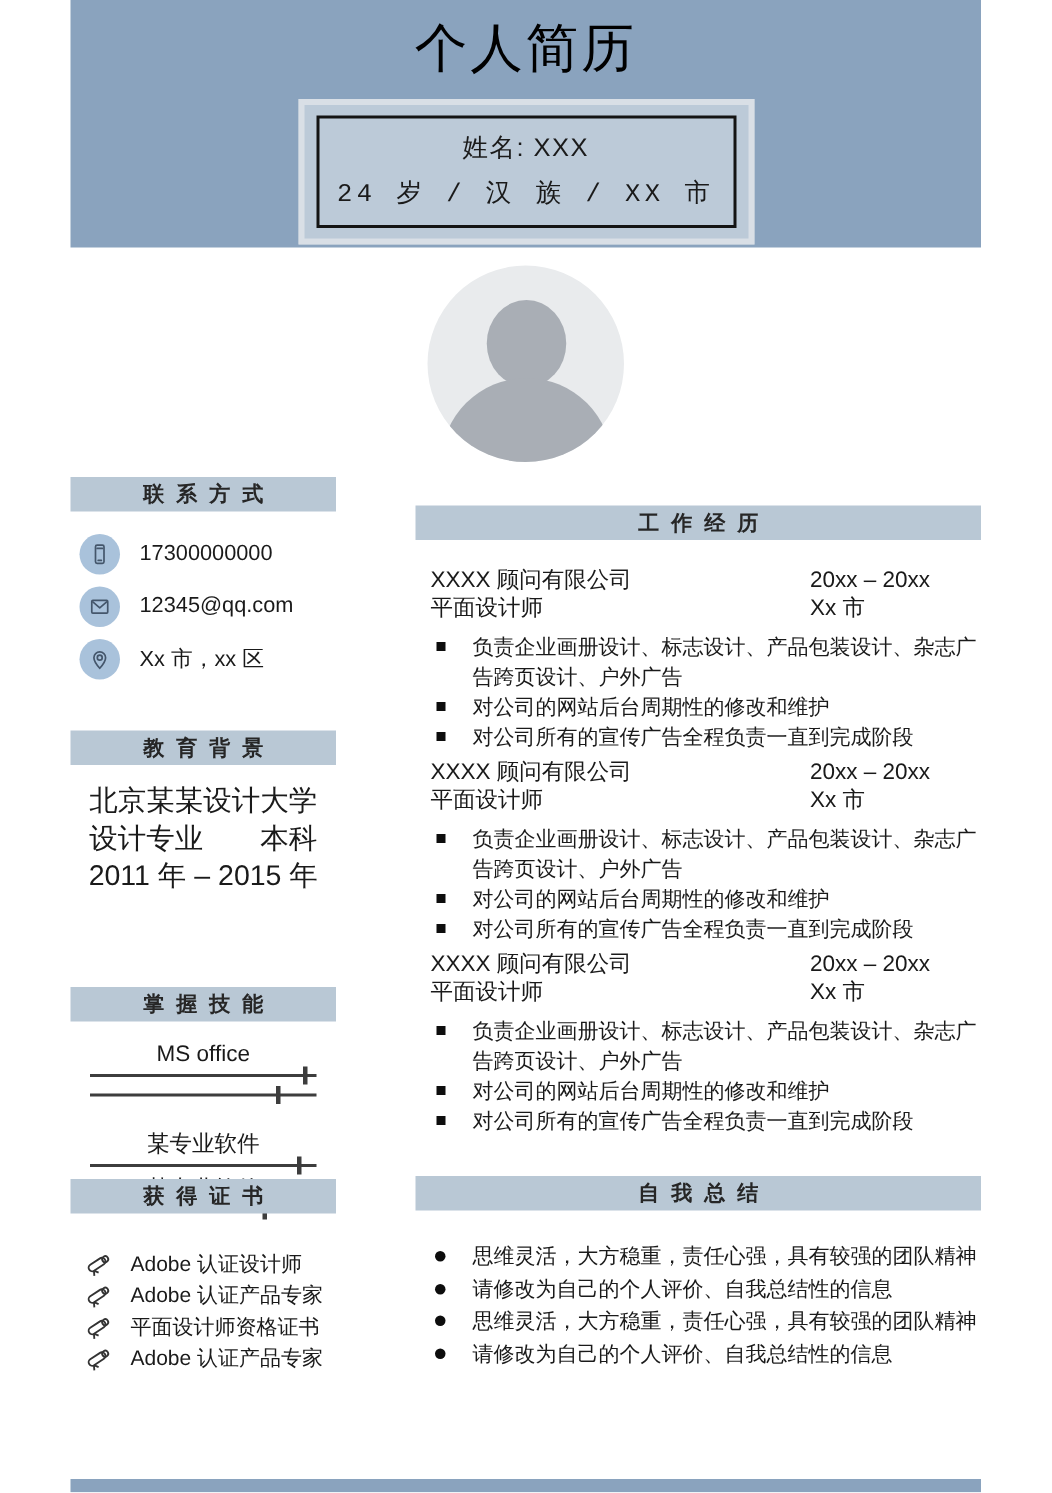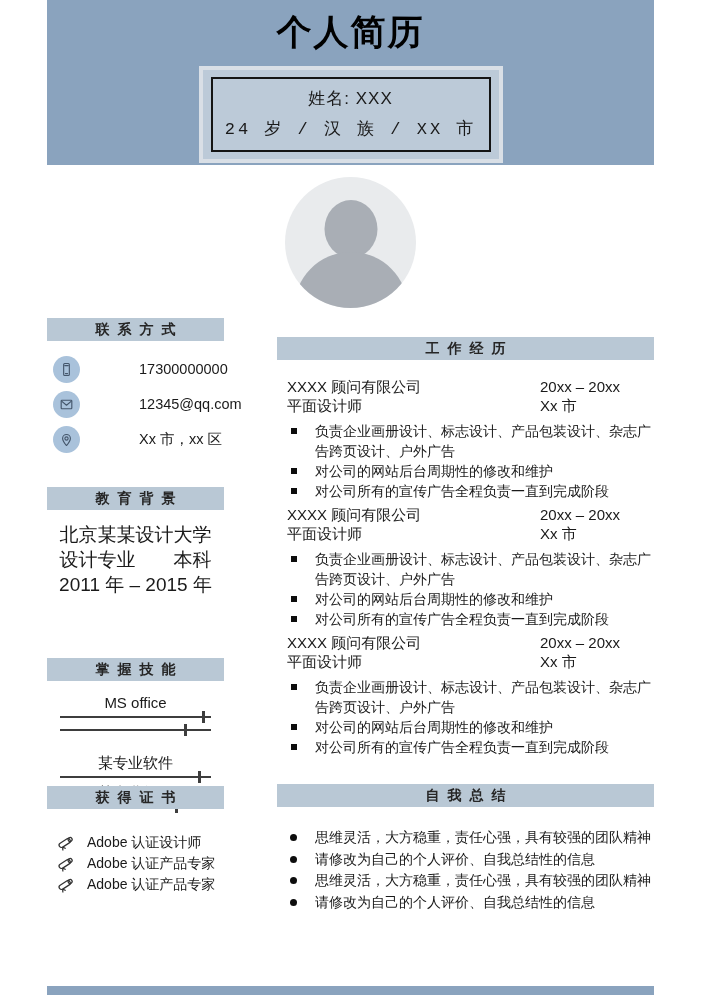--- a/index.html
+++ b/index.html
@@ -5,21 +5,21 @@
   html,body { margin:0; padding:0; background:#ffffff; }
   .page {
     position:relative; width:701px; height:995px; margin:0 auto;
     background:#ffffff; overflow:hidden;
     font-family:"Liberation Sans","DejaVu Sans",sans-serif;
     color:#1a1a1a;
   }
 
   
   .banner { position:absolute; left:47px; top:0; width:607px; height:165px; background:var(--accent,#8aa3be); }
-  .page-title { margin:0; padding-top:9px; text-align:center; font-size:35px; font-weight:700; letter-spacing:2px; color:#000; }
+  .page-title { margin:0; padding-top:9px; text-align:center; font-size:35px; font-weight:400; letter-spacing:2px; color:#000; }
   .name-box-outer { box-sizing:border-box; width:304px; margin:10px auto 0; background:var(--panel,#bccad8); border:4px solid #d9dfe6; padding:7px 8px; }
   .name-box-inner { border:2px solid #141414; text-align:center; padding:8px 2px 10px; }
   .name-line { font-size:17px; letter-spacing:1px; }
   .info-line { font-size:17px; letter-spacing:3px; margin-top:7px;font-family:Liberation Mono, monospace; }
 
   
   .avatar { position:absolute; left:285px; top:177px; width:131px; height:131px; border-radius:50%; background:#e9ebed; overflow:hidden; }
   .avatar-head { position:absolute; left:50%; top:23px; transform:translateX(-50%); width:53px; height:58px; border-radius:50%; background:#a9aeb5; }
   .avatar-body { position:absolute; left:50%; bottom:-12px; transform:translateX(-50%); width:114px; height:68px; border-radius:57px 57px 0 0; background:#a9aeb5; }
 
@@ -30,21 +30,21 @@
 
   #sec-contact { left:47px; top:318px; width:177px; }
   #sec-edu     { left:47px; top:487px; width:177px; }
   #sec-skills  { left:47px; top:610px; width:177px;margin-top:48px; }
   #sec-cert    { left:47px; top:786px; width:177px; }
   #sec-work    { left:277px; top:337px; width:377px; }
   #sec-summary { left:277px; top:784px; width:377px; }
 
   
   .contact-list { margin-top:13px; }
-  .contact-row { display:flex; align-items:center; height:30px; margin-bottom:5px; padding-left:6px;gap:46px; }
+  .contact-row { display:flex; align-items:center; height:30px; margin-bottom:5px; padding-left:6px; }
   .contact-icon { width:27px; height:27px; border-radius:50%; background:var(--iconbg,#a9c2db); display:flex; align-items:center; justify-content:center; margin-right:13px; flex:none; }
   .contact-icon svg { width:17px; height:17px; stroke:#44566b; fill:none; stroke-width:1.6; stroke-linecap:round; stroke-linejoin:round; }
   .contact-text { font-size:14.5px; }
 
   
   .edu-lines { margin-top:12px; text-align:center; font-size:19px; }
   .edu-line { line-height:25px; }
 
   
   .skill-row { height:30px; }
@@ -204,20 +204,30 @@
           <span class="cert-text">Adobe 认证产品专家</span>
         </div>
         <div class="cert-row">
           <span class="cert-icon"><svg viewBox="0 0 20 20">
               <g transform="rotate(-33 10 10)" fill="none" stroke="#333" stroke-width="1.3">
                 <rect x="2.5" y="7.5" width="13" height="5" rx="2.4"></rect>
                 <circle cx="15.8" cy="10" r="2.1"></circle>
                 <path d="M4.8 12.4l-1.7 3.2M4.8 12.4l2 3"></path>
               </g>
             </svg></span>
+          <span class="cert-text">平面设计师资格证书</span>
+        </div>
+        <div class="cert-row">
+          <span class="cert-icon"><svg viewBox="0 0 20 20">
+              <g transform="rotate(-33 10 10)" fill="none" stroke="#333" stroke-width="1.3">
+                <rect x="2.5" y="7.5" width="13" height="5" rx="2.4"></rect>
+                <circle cx="15.8" cy="10" r="2.1"></circle>
+                <path d="M4.8 12.4l-1.7 3.2M4.8 12.4l2 3"></path>
+              </g>
+            </svg></span>
           <span class="cert-text">Adobe 认证产品专家</span>
         </div>
       </div>
   </div>
 
   <div class="sec" id="sec-work">
     <div class="sec-bar">
         <span>工作经历</span>
       </div>
     <div class="jobs" id="job-list">

